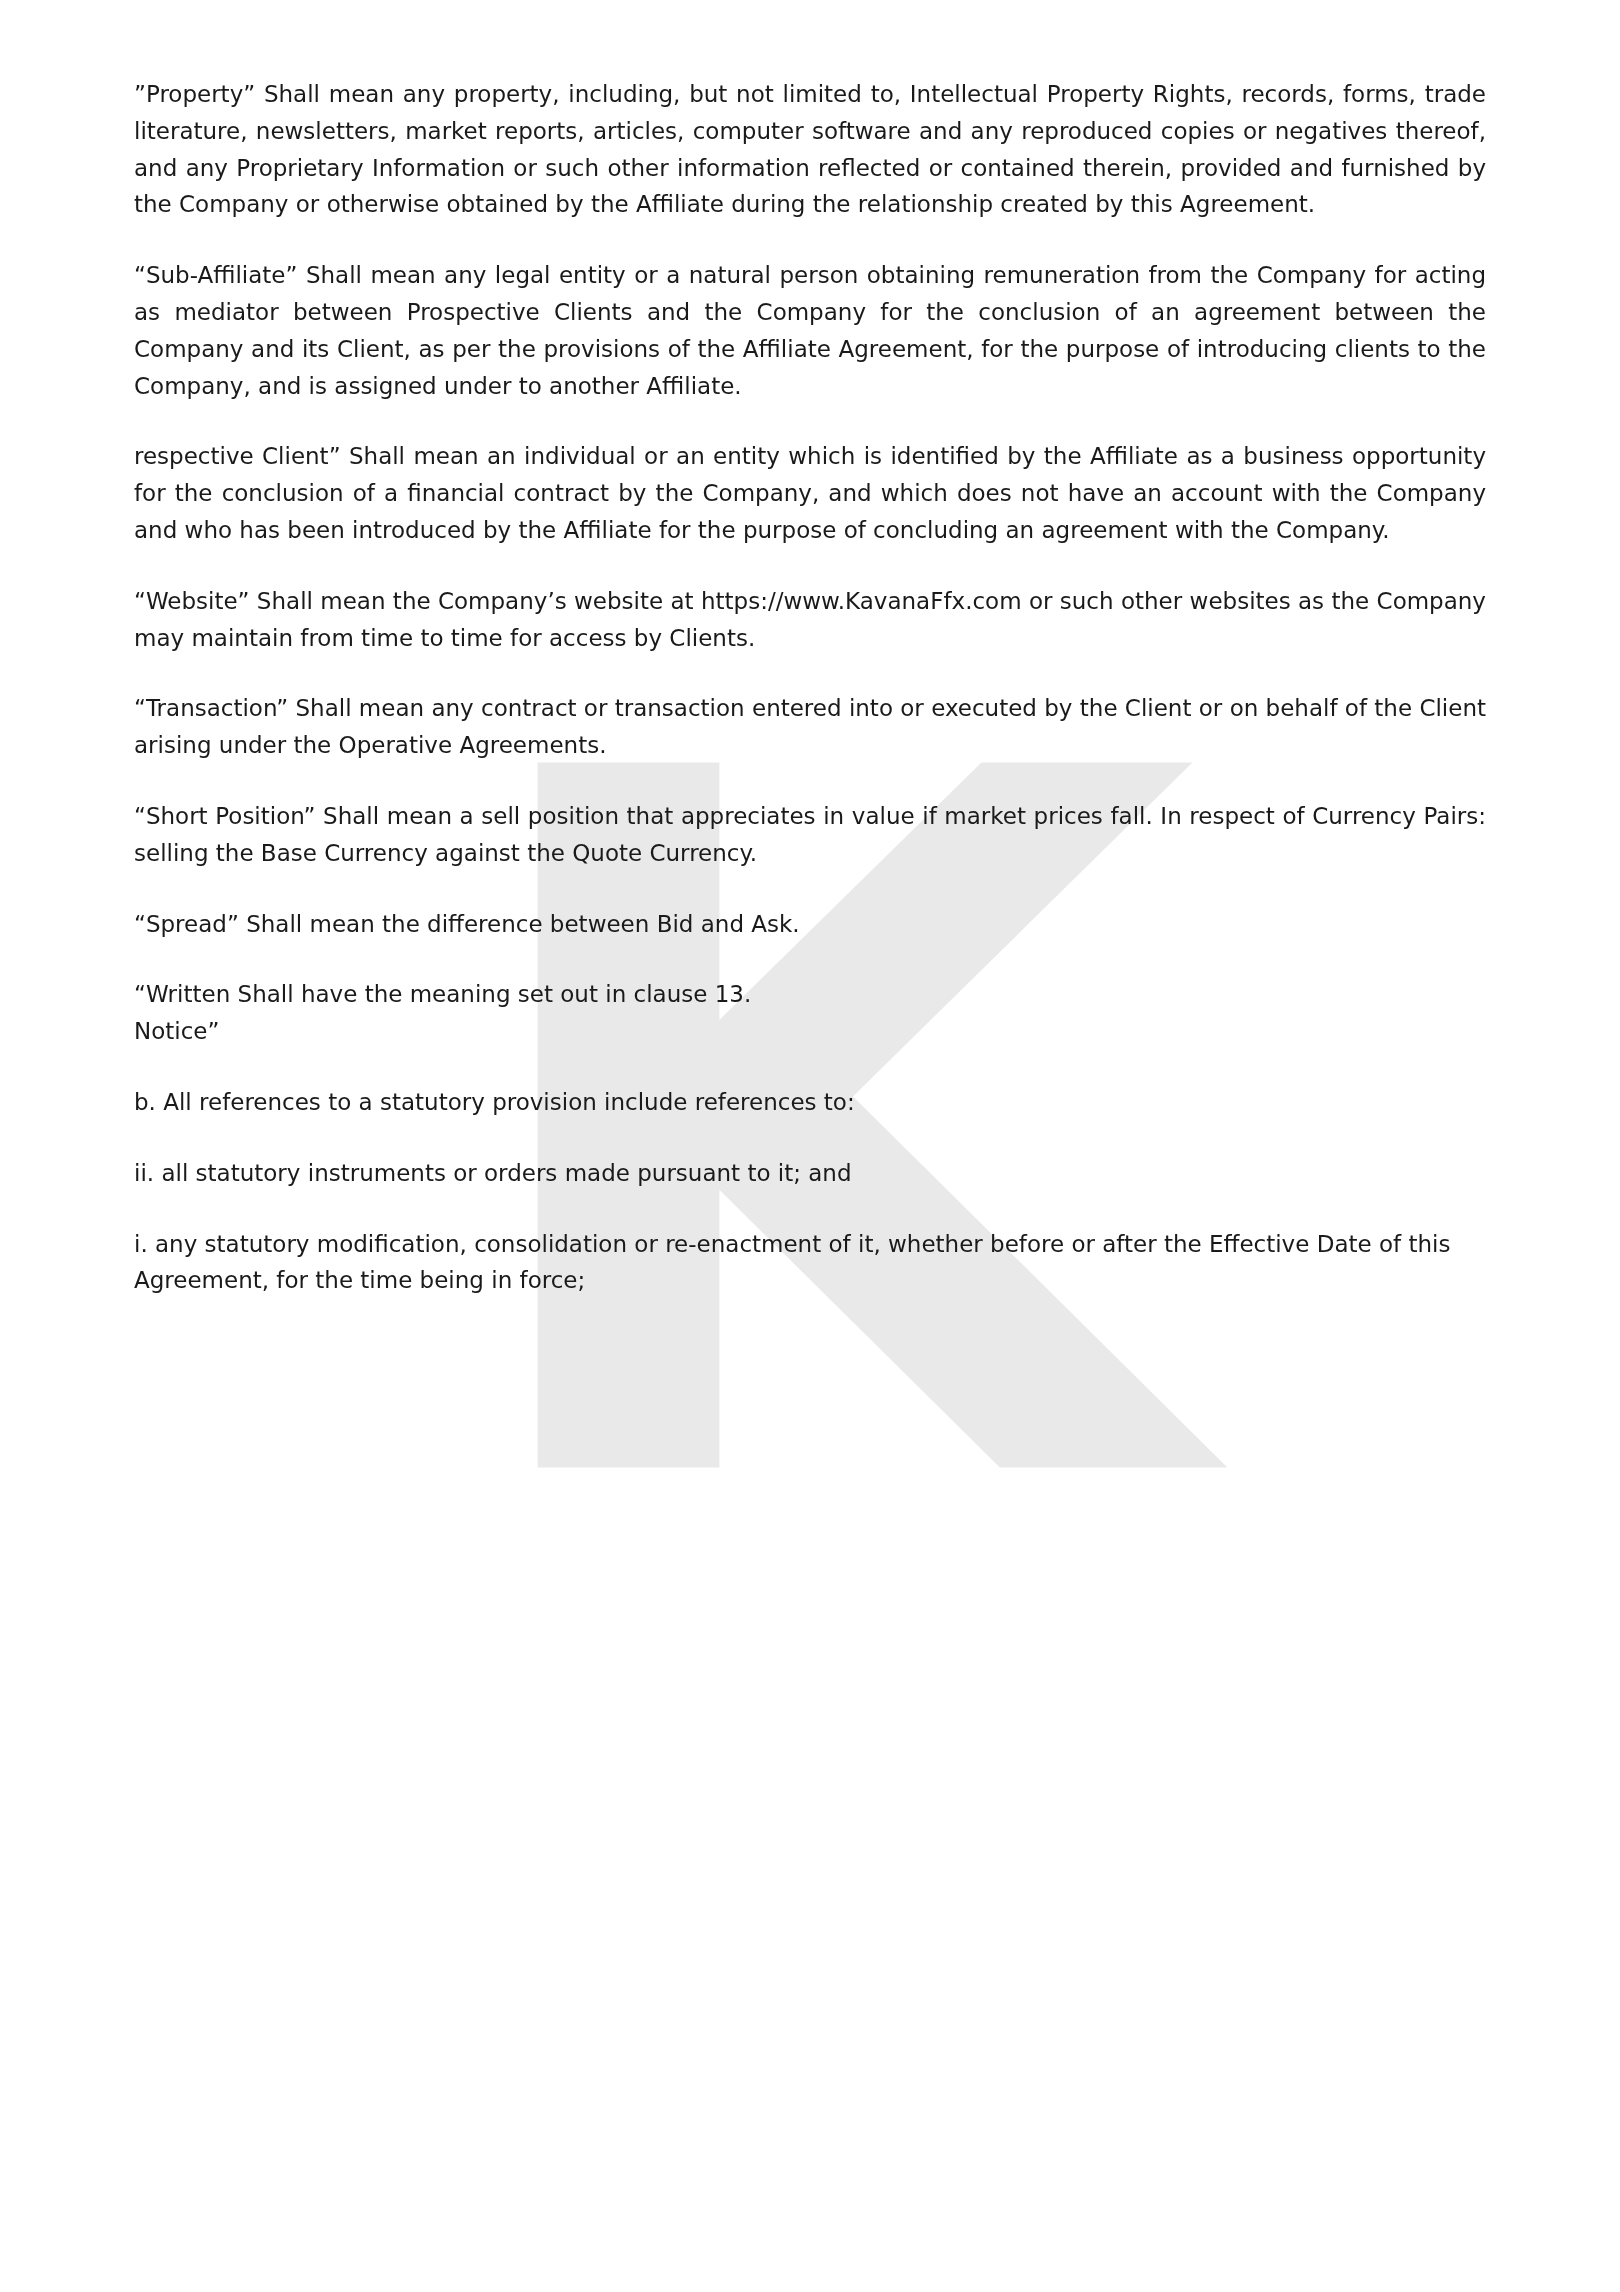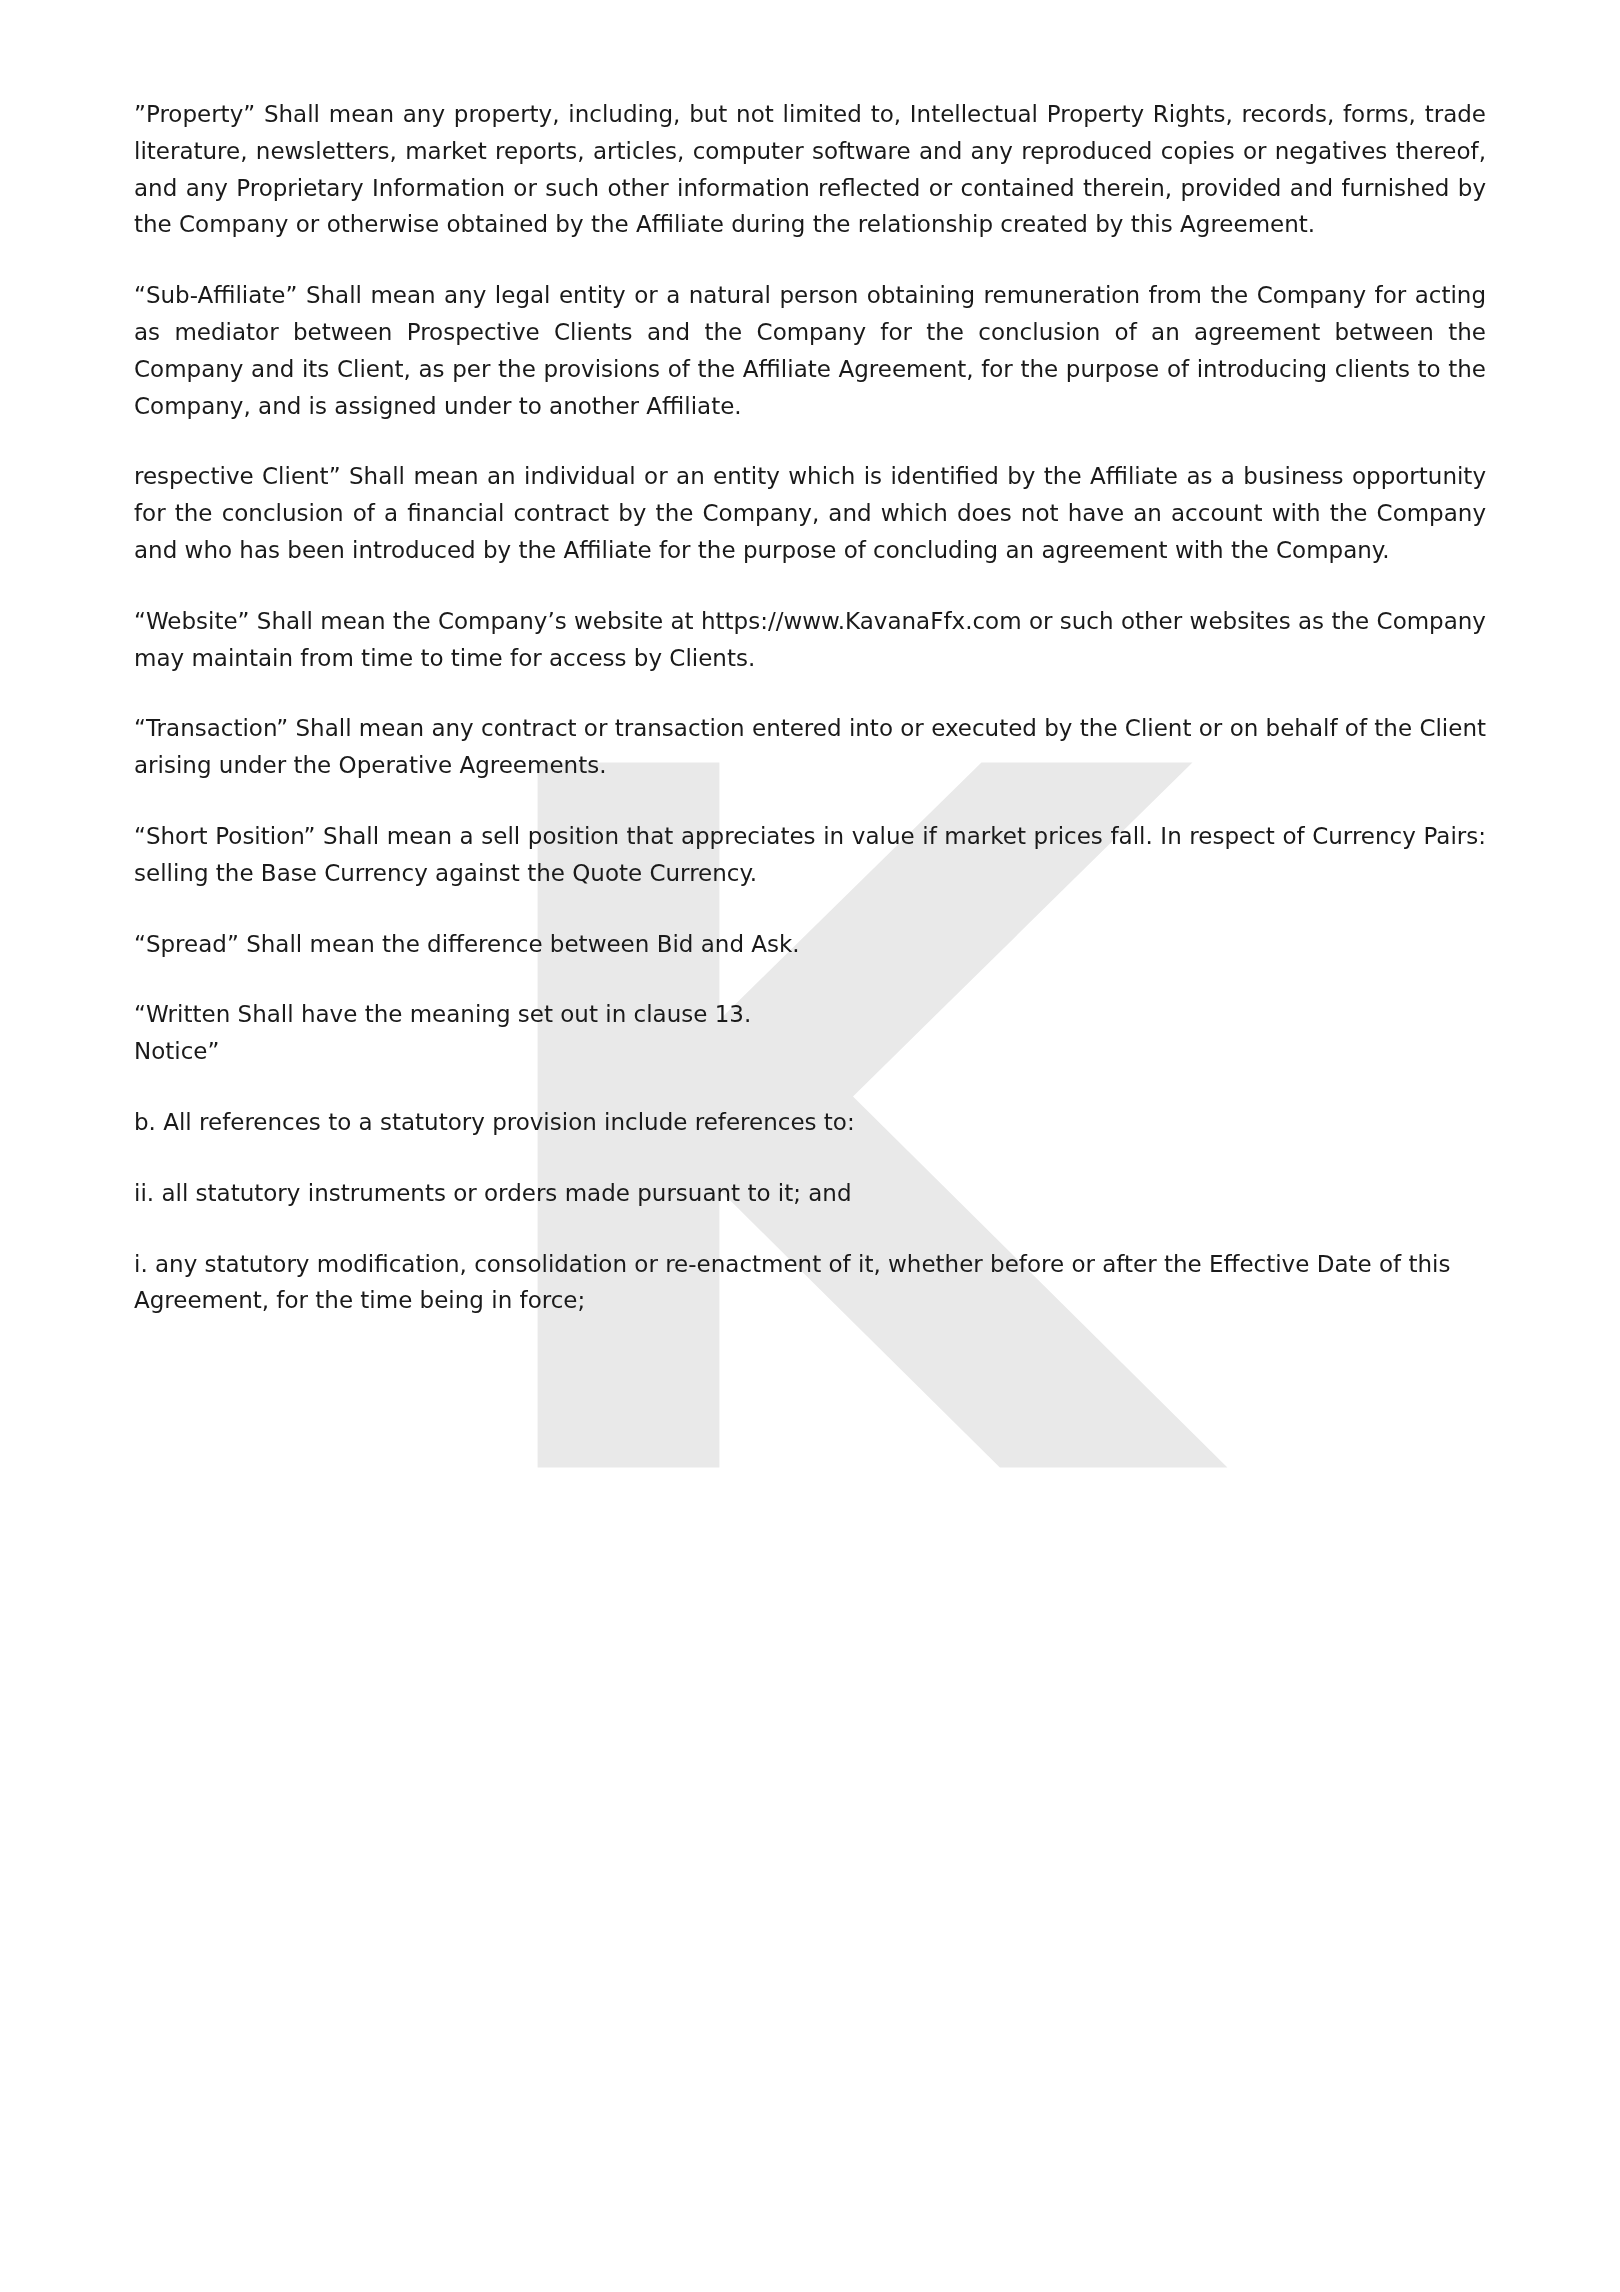--- a/index.html
+++ b/index.html
@@ -30,21 +30,21 @@
     color: #e8e8e8;
     opacity: 0.95;
     user-select: none;
     pointer-events: none;
     letter-spacing: -27px;
     z-index: 0;
   }
   .content {
     position: relative;
     z-index: 1;
-    padding: 96px 134px 0 134px;
+    padding: 76px 134px 0 134px;
   }
   p.para {
     margin: 0 0 34px 0;
     font-size: 23px;
     line-height: 1.60;
     color: #1a1a1a;
     text-align: justify;
     font-family: "DejaVu Sans", sans-serif;
   }
   p.para.left {

